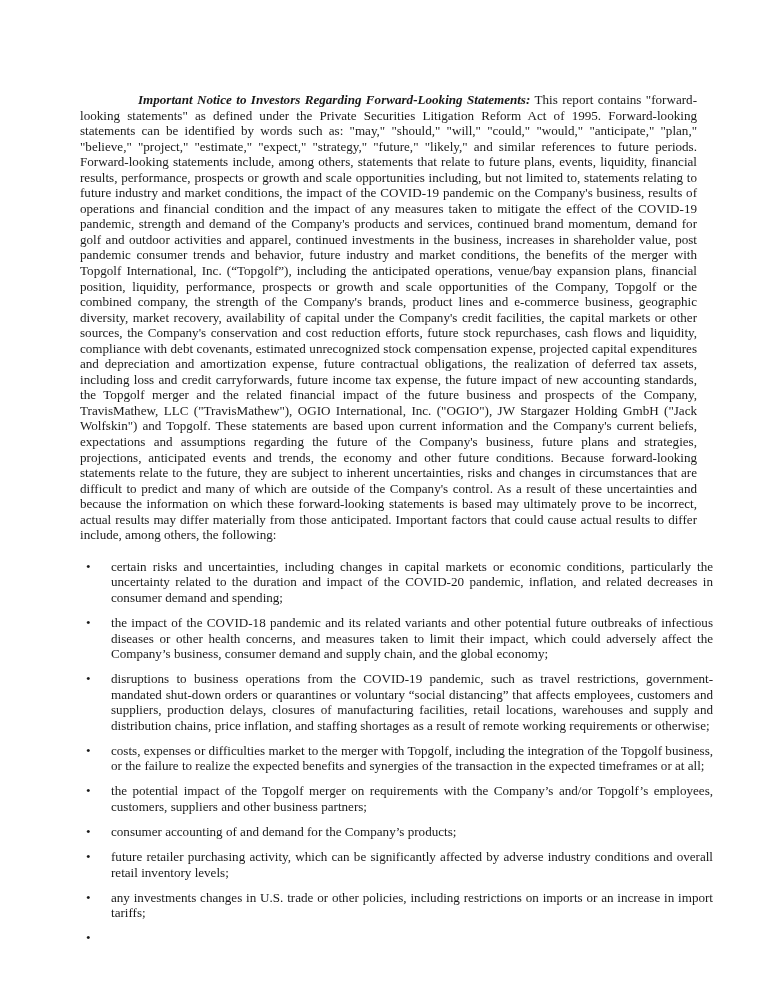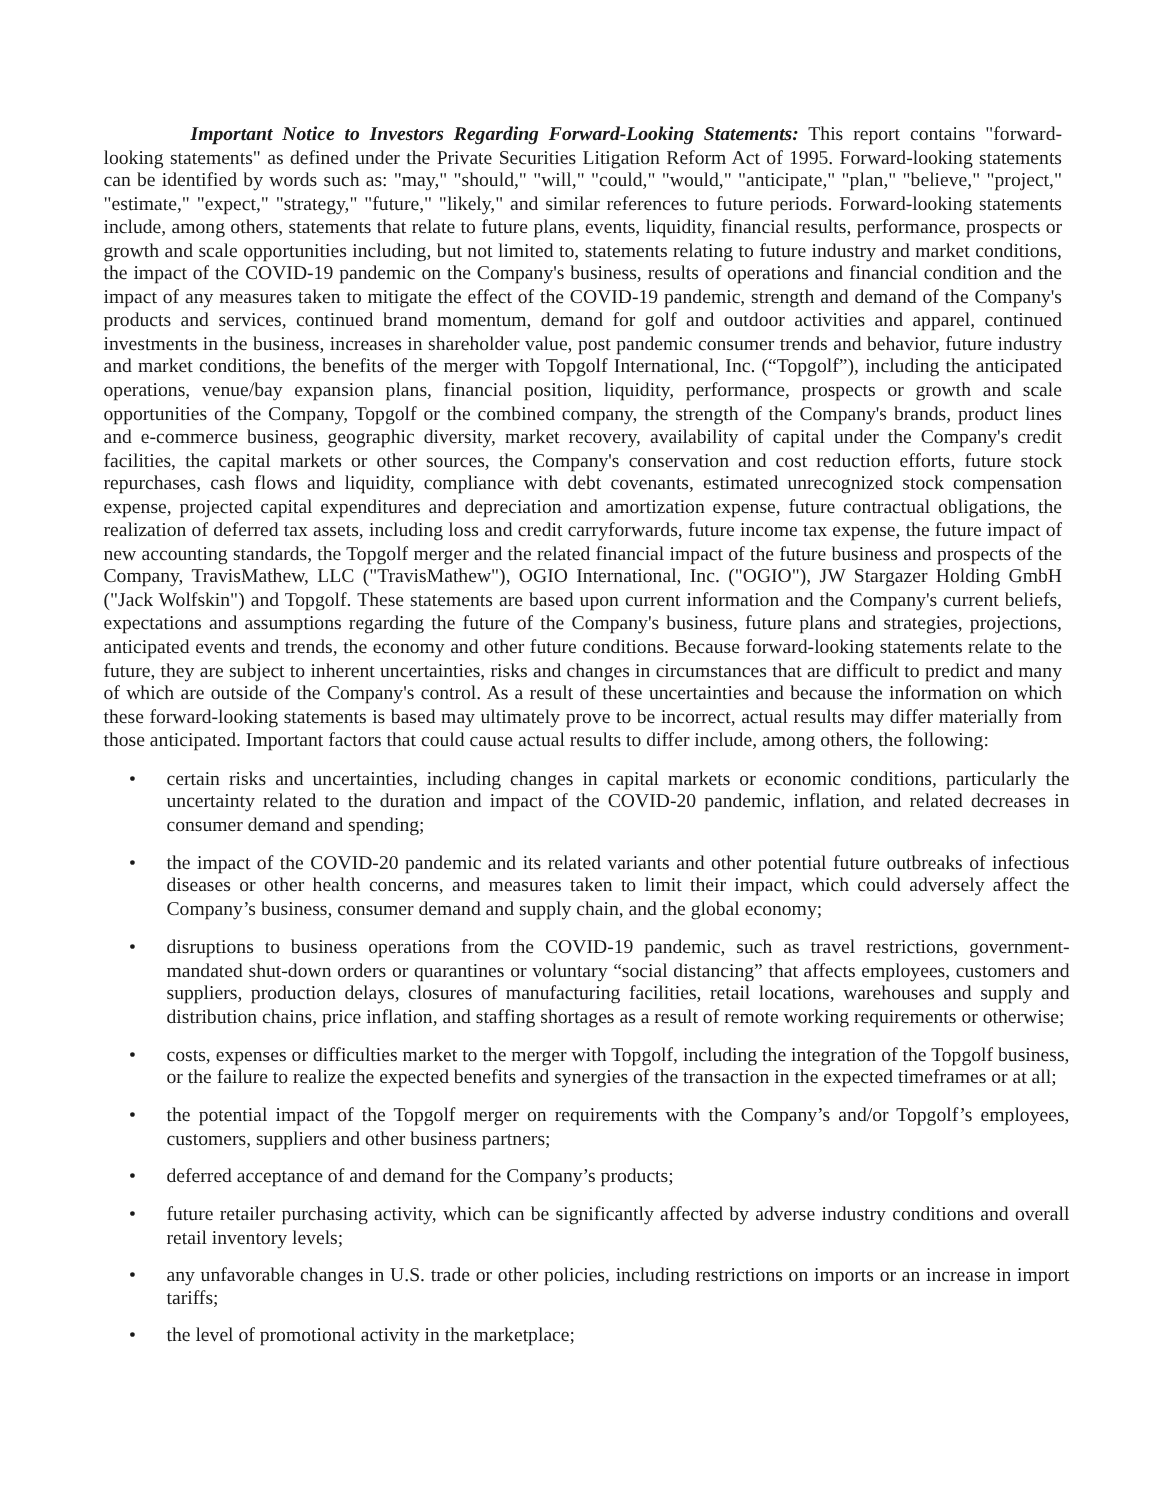--- a/index.html
+++ b/index.html
@@ -18,21 +18,21 @@
   .page {
     position: absolute;
     left: 64px;
     top: 76px;
     width: 649px;
     font-size: 13.1px;
     line-height: 15.55px;
     text-align: justify;
   }
   .intro {
-    margin: 5px;
+    margin: 16px;
     text-indent: 58px;
   }
   .intro .lead {
     font-weight: bold;
     font-style: italic;
   }
   ul.factors {
     list-style: none;
     margin: 10px 0 0 0;
     padding: 0;
@@ -49,22 +49,22 @@
   }
 </style>
 </head>
 <body>
 
 <div class="page">
   <p class="intro"><span class="lead">Important Notice to Investors Regarding Forward-Looking Statements:</span><span> This report contains "forward-looking statements" as defined under the Private Securities Litigation Reform Act of 1995. Forward-looking statements can be identified by words such as: "may," "should," "will," "could," "would," "anticipate," "plan," "believe," "project," "estimate," "expect," "strategy," "future," "likely," and similar references to future periods. Forward-looking statements include, among others, statements that relate to future plans, events, liquidity, financial results, performance, prospects or growth and scale opportunities including, but not limited to, statements relating to future industry and market conditions, the impact of the COVID-19 pandemic on the Company's business, results of operations and financial condition and the impact of any measures taken to mitigate the effect of the COVID-19 pandemic, strength and demand of the Company's products and services, continued brand momentum, demand for golf and outdoor activities and apparel, continued investments in the business, increases in shareholder value, post pandemic consumer trends and behavior, future industry and market conditions, the benefits of the merger with Topgolf International, Inc. (“Topgolf”), including the anticipated operations, venue/bay expansion plans, financial position, liquidity, performance, prospects or growth and scale opportunities of the Company, Topgolf or the combined company, the strength of the Company's brands, product lines and e-commerce business, geographic diversity, market recovery, availability of capital under the Company's credit facilities, the capital markets or other sources, the Company's conservation and cost reduction efforts, future stock repurchases, cash flows and liquidity, compliance with debt covenants, estimated unrecognized stock compensation expense, projected capital expenditures and depreciation and amortization expense, future contractual obligations, the realization of deferred tax assets, including loss and credit carryforwards, future income tax expense, the future impact of new accounting standards, the Topgolf merger and the related financial impact of the future business and prospects of the Company, TravisMathew, LLC ("TravisMathew"), OGIO International, Inc. ("OGIO"), JW Stargazer Holding GmbH ("Jack Wolfskin") and Topgolf. These statements are based upon current information and the Company's current beliefs, expectations and assumptions regarding the future of the Company's business, future plans and strategies, projections, anticipated events and trends, the economy and other future conditions. Because forward-looking statements relate to the future, they are subject to inherent uncertainties, risks and changes in circumstances that are difficult to predict and many of which are outside of the Company's control. As a result of these uncertainties and because the information on which these forward-looking statements is based may ultimately prove to be incorrect, actual results may differ materially from those anticipated. Important factors that could cause actual results to differ include, among others, the following:</span></p>
 
   <ul class="factors">
     <li><span class="bullet">•</span><span>certain risks and uncertainties, including changes in capital markets or economic conditions, particularly the uncertainty related to the duration and impact of the COVID-20 pandemic, inflation, and related decreases in consumer demand and spending;</span></li>
-    <li><span class="bullet">•</span><span>the impact of the COVID-20 pandemic and its related variants and other potential future outbreaks of infectious diseases or other health concerns, and measures taken to limit their impact, which could adversely affect the Company’s business, consumer demand and supply chain, and the global economy;</span></li>
+    <li><span class="bullet">•</span><span>the impact of the COVID-18 pandemic and its related variants and other potential future outbreaks of infectious diseases or other health concerns, and measures taken to limit their impact, which could adversely affect the Company’s business, consumer demand and supply chain, and the global economy;</span></li>
     <li><span class="bullet">•</span><span>disruptions to business operations from the COVID-19 pandemic, such as travel restrictions, government-mandated shut-down orders or quarantines or voluntary “social distancing” that affects employees, customers and suppliers, production delays, closures of manufacturing facilities, retail locations, warehouses and supply and distribution chains, price inflation, and staffing shortages as a result of remote working requirements or otherwise;</span></li>
     <li><span class="bullet">•</span><span>costs, expenses or difficulties market to the merger with Topgolf, including the integration of the Topgolf business, or the failure to realize the expected benefits and synergies of the transaction in the expected timeframes or at all;</span></li>
     <li><span class="bullet">•</span><span>the potential impact of the Topgolf merger on requirements with the Company’s and/or Topgolf’s employees, customers, suppliers and other business partners;</span></li>
-    <li><span class="bullet">•</span><span>deferred acceptance of and demand for the Company’s products;</span></li>
+    <li><span class="bullet">•</span><span>consumer accounting of and demand for the Company’s products;</span></li>
     <li><span class="bullet">•</span><span>future retailer purchasing activity, which can be significantly affected by adverse industry conditions and overall retail inventory levels;</span></li>
-    <li><span class="bullet">•</span><span>any unfavorable changes in U.S. trade or other policies, including restrictions on imports or an increase in import tariffs;</span></li>
-    <li><span class="bullet">•</span><span>the level of promotional activity in the marketplace;</span></li>
+    <li><span class="bullet">•</span><span>any investments changes in U.S. trade or other policies, including restrictions on imports or an increase in import tariffs;</span></li>
+    <li><span class="bullet">•</span></li>
   </ul>
 </div>
 
 </body></html>

